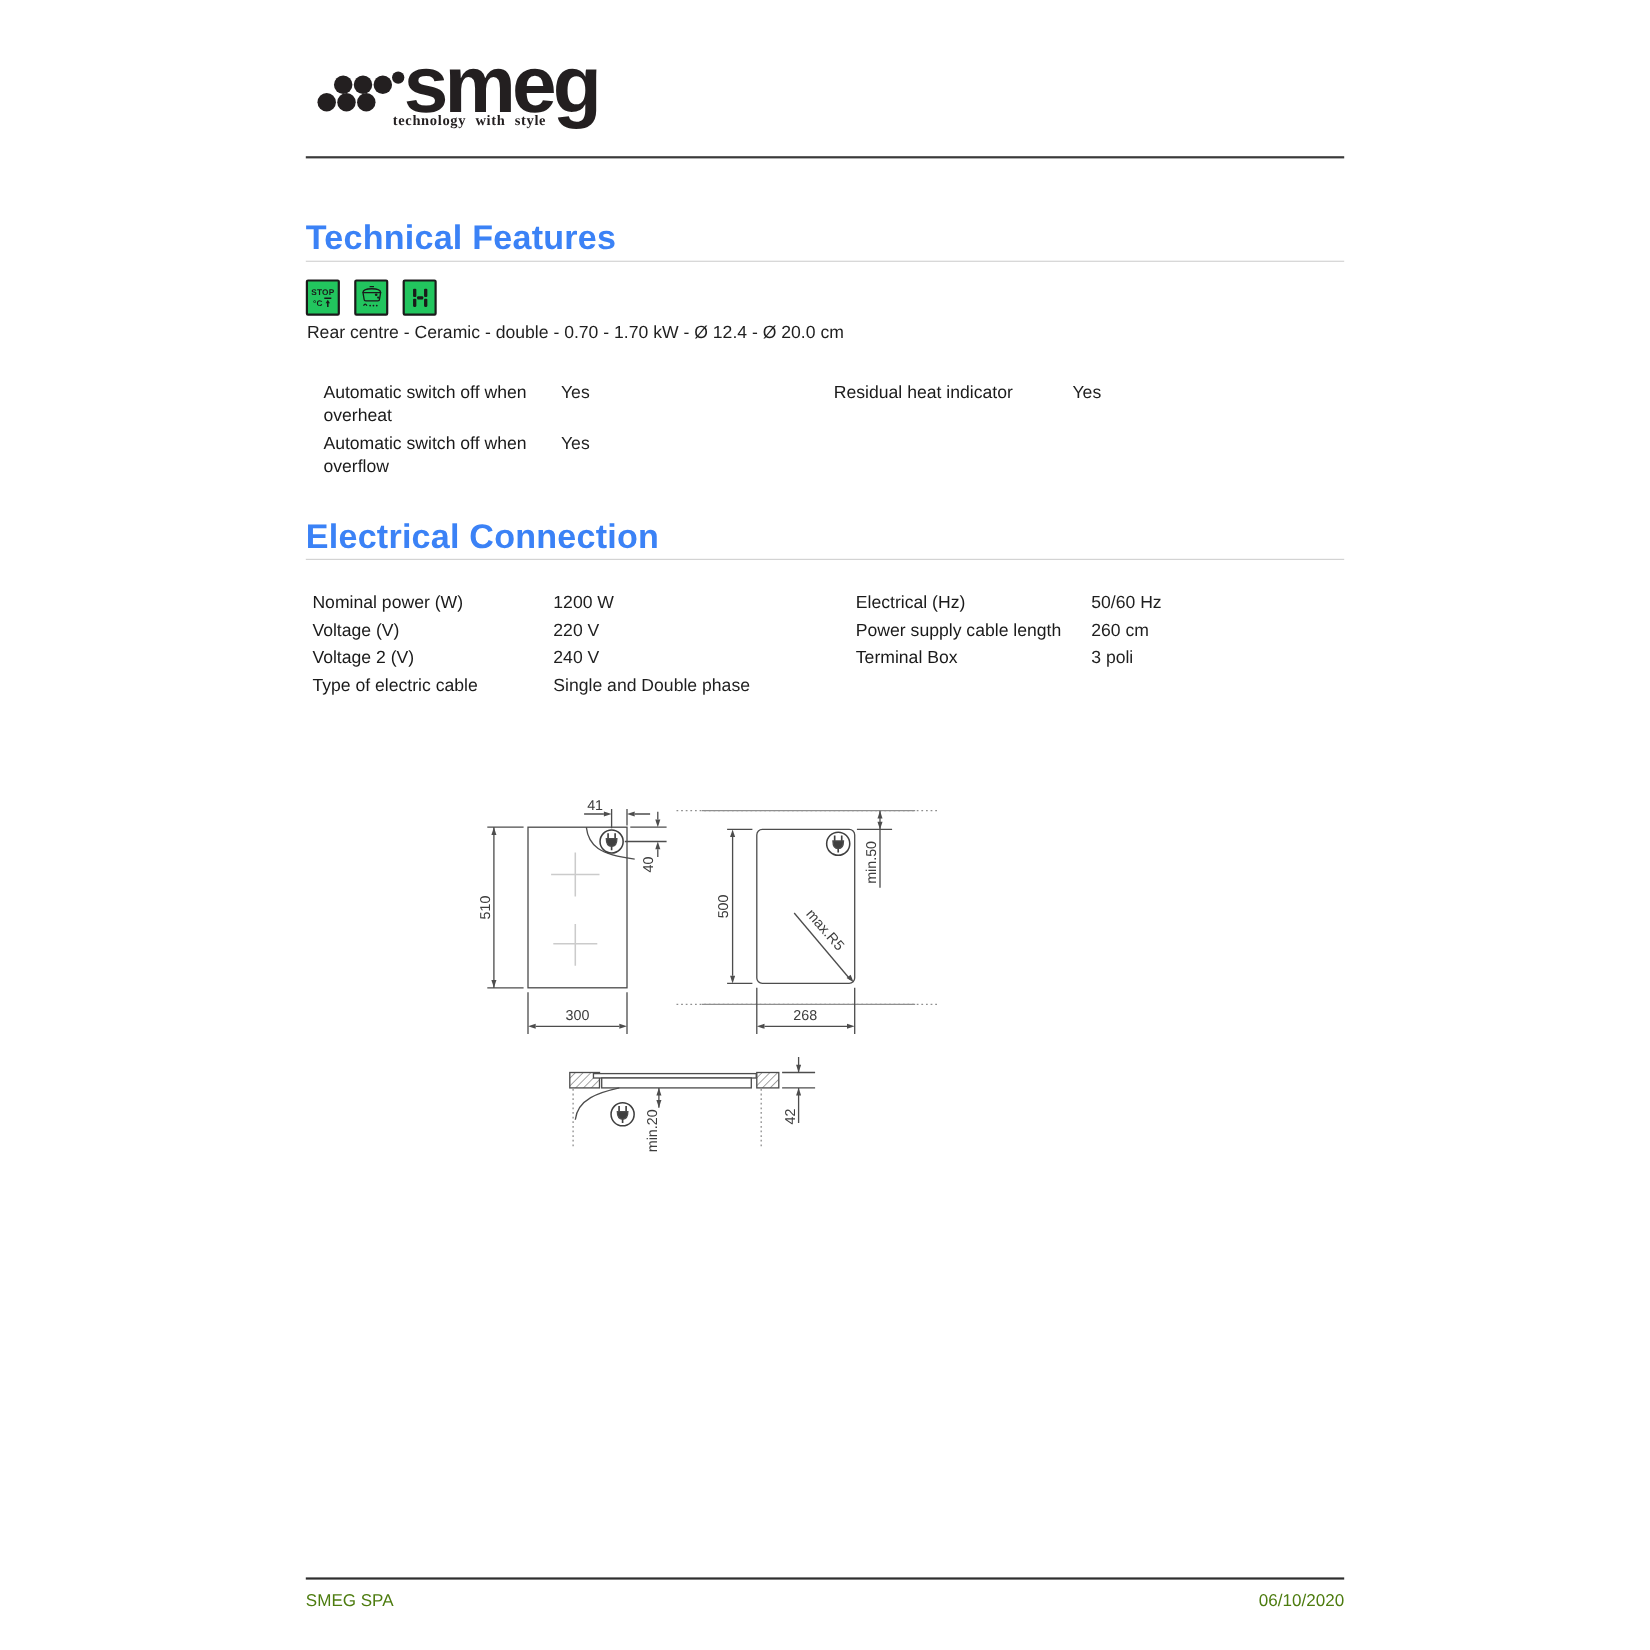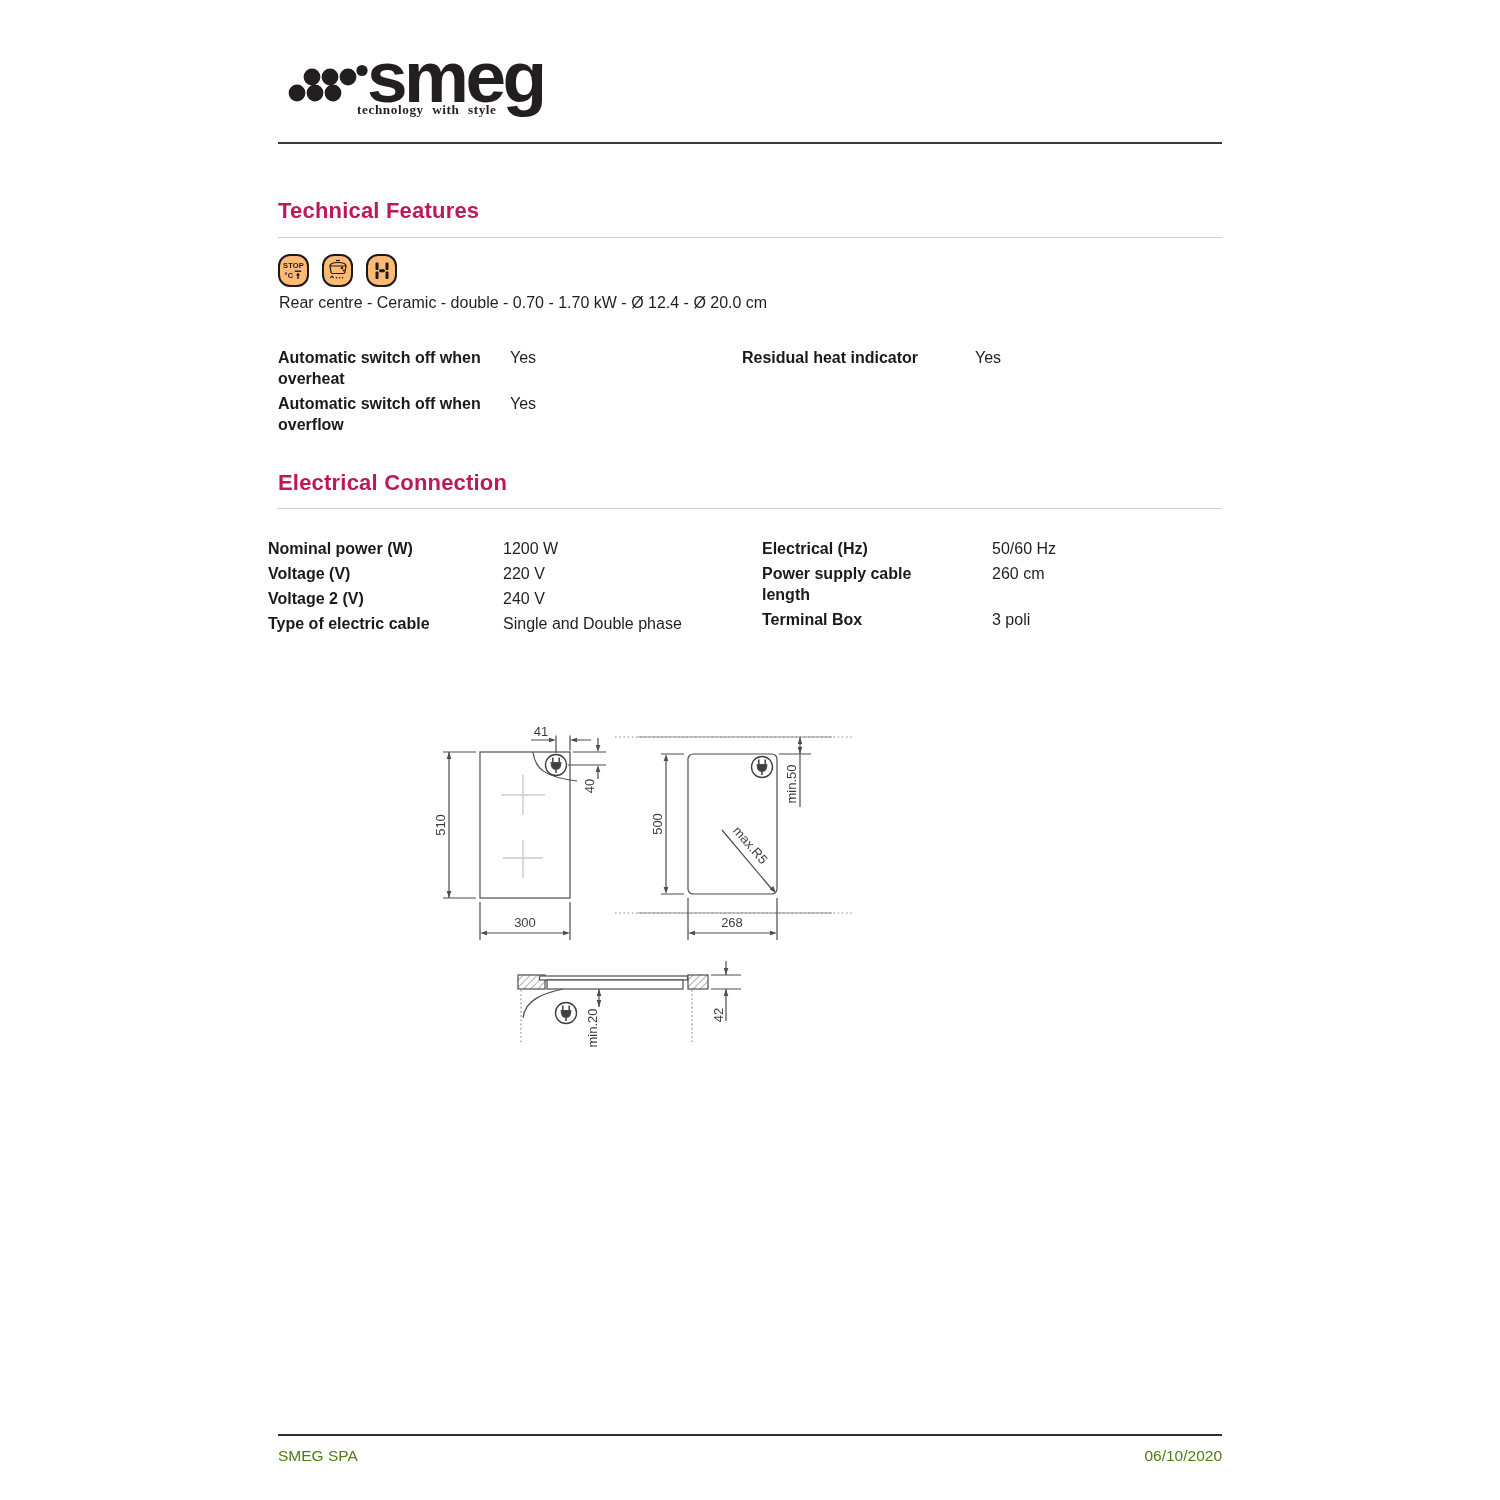--- a/index.html
+++ b/index.html
@@ -12,40 +12,40 @@
 
   
   #logo { left:283px; top:48px; }
 
   
   .rule-dark  { left:278px; width:944px; height:2px; background:#3a3a3a; }
   .rule-light { left:278px; width:944px; height:1px; background:#cfcfcf; }
   .rule-footer{ left:278px; width:944px; height:2px; background:#2e2e2e; }
 
   h1.sec {
-    left:278px; font-size:22px; font-weight:bold; color:#be185d;
+    left:278px; font-size:31px; font-weight:bold; color:#3b82f6;
     line-height:1; letter-spacing:0.2px; position:absolute;
   }
 
   
   #iconrow { left:278px; top:254px; display:flex; gap:13px; }
   .ibox {
-    width:31px; height:33px; border:2.2px solid #1a1a1a; border-radius:12px;
+    width:31px; height:33px; border:2.2px solid #1a1a1a; border-radius:2px;
     display:flex; flex-direction:column; align-items:center; justify-content:center;
-    background:#fdba74;
+    background:#22c55e;
   }
   .ibox .t1 { font-size:7.5px; font-weight:800; letter-spacing:0.2px; color:#1a1a1a; line-height:9px; }
   .ibox .t2 { display:flex; align-items:center; gap:1px; line-height:9px; }
 
   
   #hobcfg { left:279px; top:289px; font-size:16px; line-height:28px; color:#1f1f1f; }
 
   
   .kv { position:absolute; display:grid; row-gap:4px; font-size:16px; line-height:21px; color:#1f1f1f; }
-  .kv .lbl { font-weight:bold; color:#1a1a1a; }
+  .kv .lbl { font-weight:normal; color:#1a1a1a;margin-left:16px; }
   #feat-left  { left:278px; top:347px; grid-template-columns:232px 1fr; width:460px; }
   #feat-right { left:742px; top:347px; grid-template-columns:233px 1fr; width:440px; }
   #elec-left  { left:268px; top:538px; grid-template-columns:235px 1fr; width:470px; }
   #elec-right { left:762px; top:538px; grid-template-columns:230px 1fr; width:430px; }
   .narrow { max-width:195px; }
 
   
   #drawing { left:425px; top:712px; }
 
   

